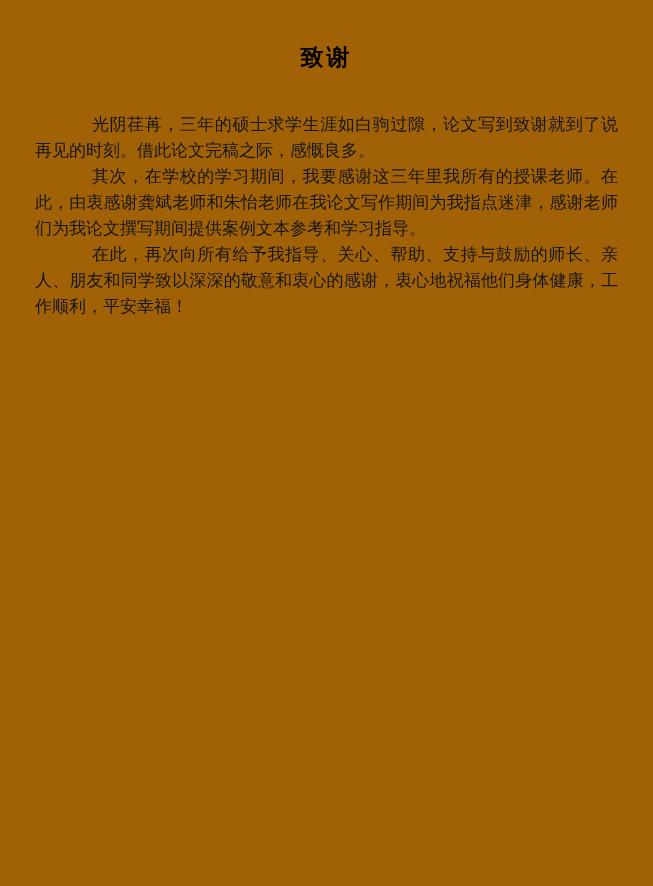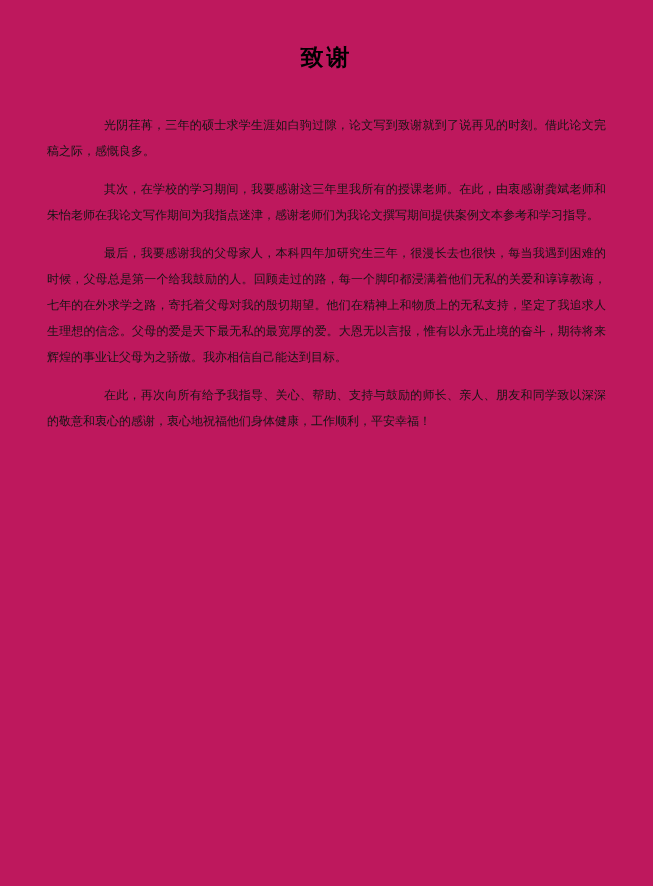--- a/index.html
+++ b/index.html
@@ -5,53 +5,52 @@
   html, body {
     margin: 0;
     padding: 0;
     background: #ffffff;
   }
   .page {
     position: relative;
     width: 653px;
     height: 886px;
     margin: 0;
-    background: #be185d;
+    background: #a16207;
     box-sizing: border-box;
     padding: 42px 35px 0 35px;
     color: #151515;
     font-family: "Liberation Serif", "DejaVu Serif", serif;
     overflow: hidden;
   }
   .doc-title {
     margin: 0 0 40px 0;
     text-align: center;
     font-family: "DejaVu Sans", "Liberation Sans", sans-serif;
     font-weight: bold;
     font-size: 23px;
     line-height: 30px;
     letter-spacing: 3px;
     color: #000000;
   }
   .doc-body p {
-    margin: 12px;
-    font-size: 12px;
+    margin: 0;
+    font-size: 17px;
     line-height: 26px;
     text-align: justify;
     text-indent: 57px;
     color: #151515;
     word-break: break-all;
   }
 </style>
 </head>
 <body>
 
 <div class="page">
   <h1 class="doc-title">致谢</h1>
 
   <div class="doc-body">
     <p>光阴荏苒，三年的硕士求学生涯如白驹过隙，论文写到致谢就到了说再见的时刻。借此论文完稿之际，感慨良多。</p>
     <p>其次，在学校的学习期间，我要感谢这三年里我所有的授课老师。在此，由衷感谢龚斌老师和朱怡老师在我论文写作期间为我指点迷津，感谢老师们为我论文撰写期间提供案例文本参考和学习指导。</p>
-    <p>最后，我要感谢我的父母家人，本科四年加研究生三年，很漫长去也很快，每当我遇到困难的时候，父母总是第一个给我鼓励的人。回顾走过的路，每一个脚印都浸满着他们无私的关爱和谆谆教诲，七年的在外求学之路，寄托着父母对我的殷切期望。他们在精神上和物质上的无私支持，坚定了我追求人生理想的信念。父母的爱是天下最无私的最宽厚的爱。大恩无以言报，惟有以永无止境的奋斗，期待将来辉煌的事业让父母为之骄傲。我亦相信自己能达到目标。</p>
     <p>在此，再次向所有给予我指导、关心、帮助、支持与鼓励的师长、亲人、朋友和同学致以深深的敬意和衷心的感谢，衷心地祝福他们身体健康，工作顺利，平安幸福！</p>
 
   </div>
 </div>
 
 </body></html>

